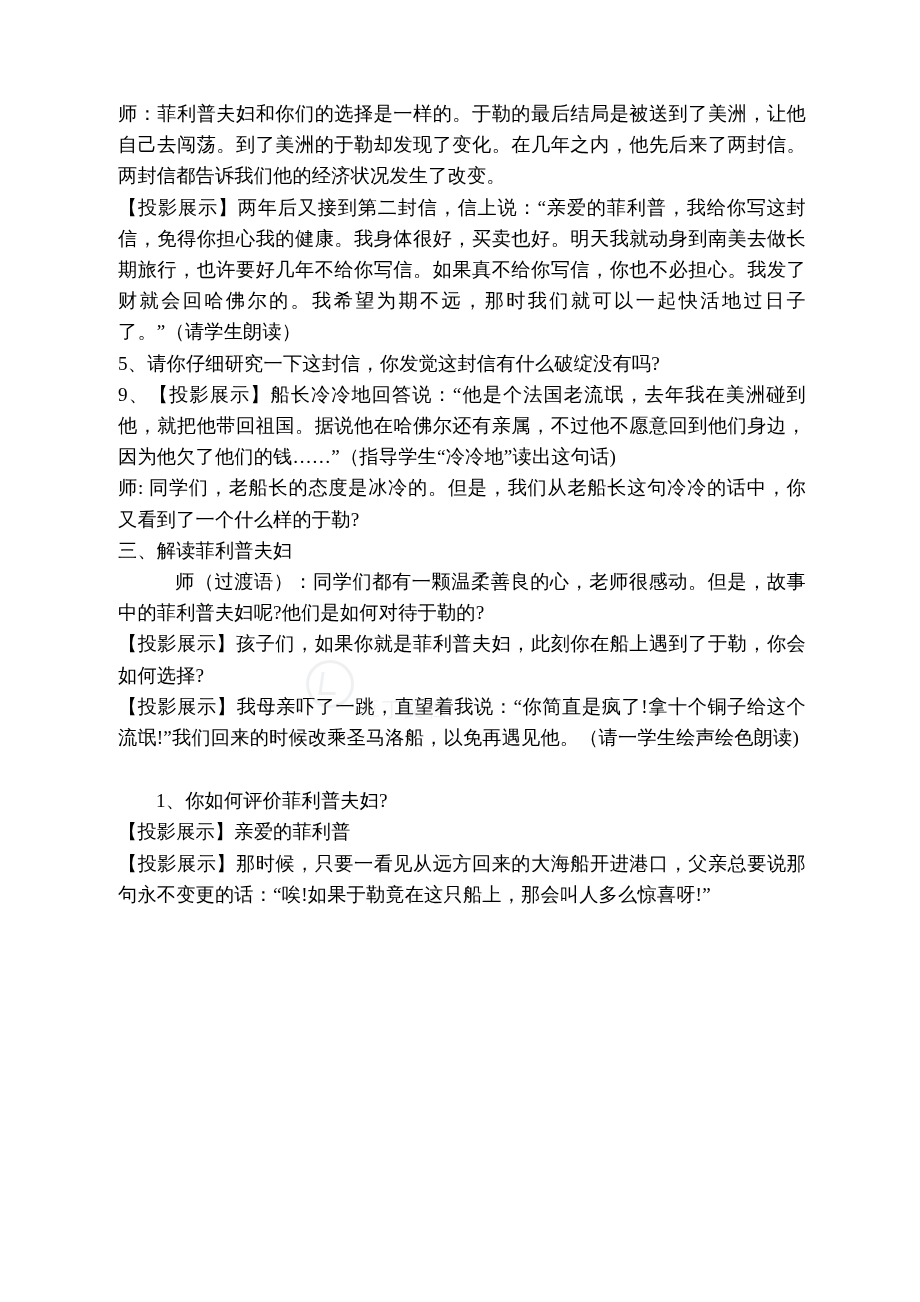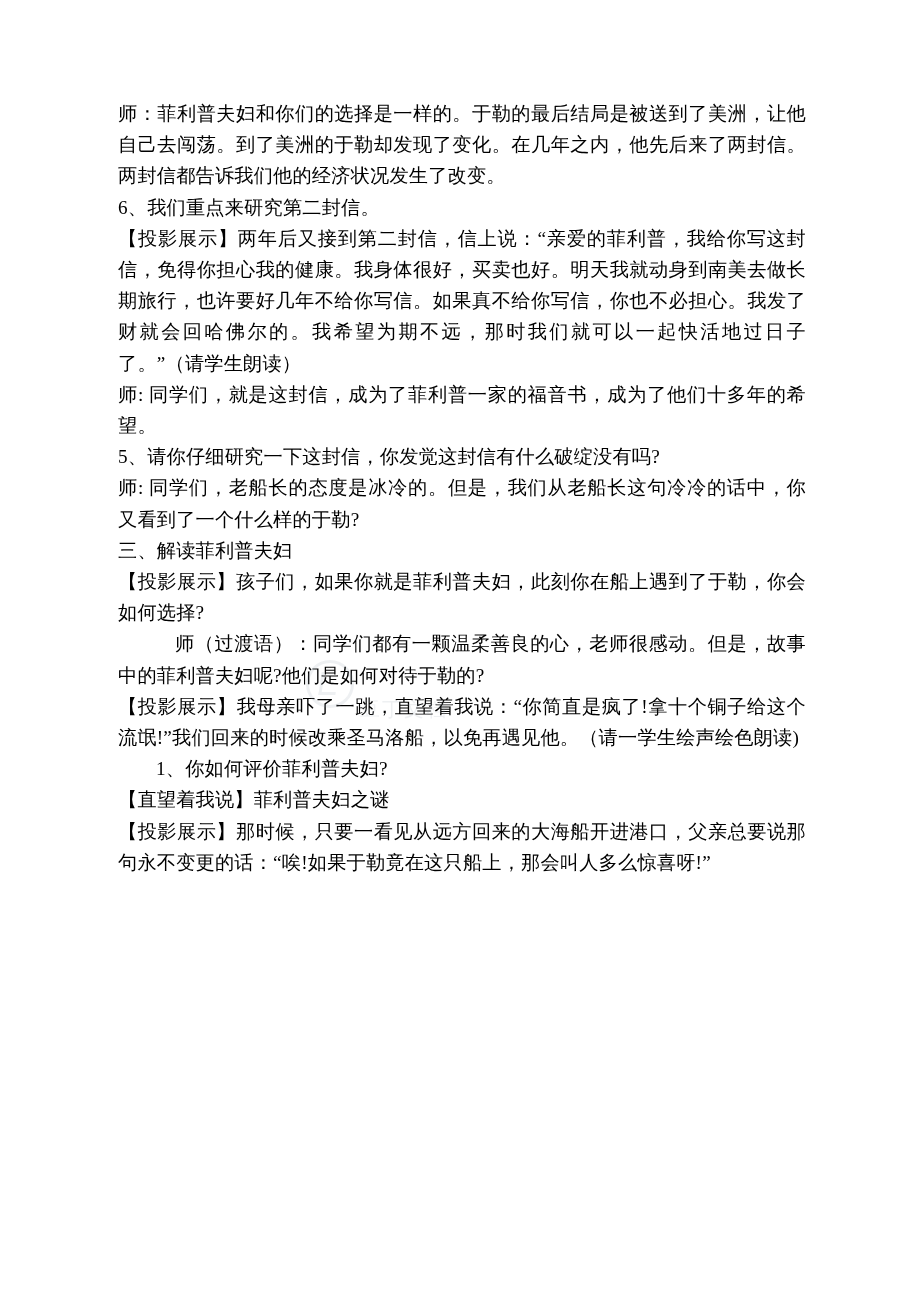--- a/index.html
+++ b/index.html
@@ -35,20 +35,21 @@
     text-align: justify;
     text-justify: inter-ideograph;
     margin: 0;
     letter-spacing: 0.2px;
   }
   .indent-1 {
     text-indent: 0;
   }
   .indent-2 {
     text-indent: 38px;
+    margin-top: 32px;
   }
   .indent-3 {
     text-indent: 57px;
   }
   .watermark {
     position: absolute;
     left: 300px;
     top: 640px;
     width: 330px;
     height: 90px;
@@ -87,31 +88,30 @@
     transform: skewX(-8deg);
   }
 </style>
 </head>
 <body>
 
 <div class="page">
 
   <div class="doc-body">
     <p class="para indent-1">师：菲利普夫妇和你们的选择是一样的。于勒的最后结局是被送到了美洲，让他自己去闯荡。到了美洲的于勒却发现了变化。在几年之内，他先后来了两封信。两封信都告诉我们他的经济状况发生了改变。</p>
-    <p class="para indent-1">6、我们重点来研究第二封信。</p>
     <p class="para indent-1">【投影展示】两年后又接到第二封信，信上说：“亲爱的菲利普，我给你写这封信，免得你担心我的健康。我身体很好，买卖也好。明天我就动身到南美去做长期旅行，也许要好几年不给你写信。如果真不给你写信，你也不必担心。我发了财就会回哈佛尔的。我希望为期不远，那时我们就可以一起快活地过日子了。”（请学生朗读）</p>
-    <p class="para indent-1">师: 同学们，就是这封信，成为了菲利普一家的福音书，成为了他们十多年的希望。</p>
     <p class="para indent-1">5、请你仔细研究一下这封信，你发觉这封信有什么破绽没有吗?</p>
+    <p class="para indent-1">9、【投影展示】船长冷冷地回答说：“他是个法国老流氓，去年我在美洲碰到他，就把他带回祖国。据说他在哈佛尔还有亲属，不过他不愿意回到他们身边，因为他欠了他们的钱……”（指导学生“冷冷地”读出这句话)</p>
     <p class="para indent-1">师: 同学们，老船长的态度是冰冷的。但是，我们从老船长这句冷冷的话中，你又看到了一个什么样的于勒?</p>
     <p class="para indent-1">三、解读菲利普夫妇</p>
+    <p class="para indent-3">师（过渡语）：同学们都有一颗温柔善良的心，老师很感动。但是，故事中的菲利普夫妇呢?他们是如何对待于勒的?</p>
     <p class="para indent-1">【投影展示】孩子们，如果你就是菲利普夫妇，此刻你在船上遇到了于勒，你会如何选择?</p>
-    <p class="para indent-3">师（过渡语）：同学们都有一颗温柔善良的心，老师很感动。但是，故事中的菲利普夫妇呢?他们是如何对待于勒的?</p>
     <p class="para indent-1">【投影展示】我母亲吓了一跳，直望着我说：“你简直是疯了!拿十个铜子给这个流氓!”我们回来的时候改乘圣马洛船，以免再遇见他。（请一学生绘声绘色朗读)</p>
     <p class="para indent-2">1、你如何评价菲利普夫妇?</p>
-    <p class="para indent-1">【直望着我说】菲利普夫妇之谜</p>
+    <p class="para indent-1">【投影展示】亲爱的菲利普</p>
     <p class="para indent-1">【投影展示】那时候，只要一看见从远方回来的大海船开进港口，父亲总要说那句永不变更的话：“唉!如果于勒竟在这只船上，那会叫人多么惊喜呀!”</p>
   </div>
 
   <div class="watermark">
     <div class="wm-circle"></div>
     <div class="wm-text">豆丁文档</div>
   </div>
 
 </div>
 

